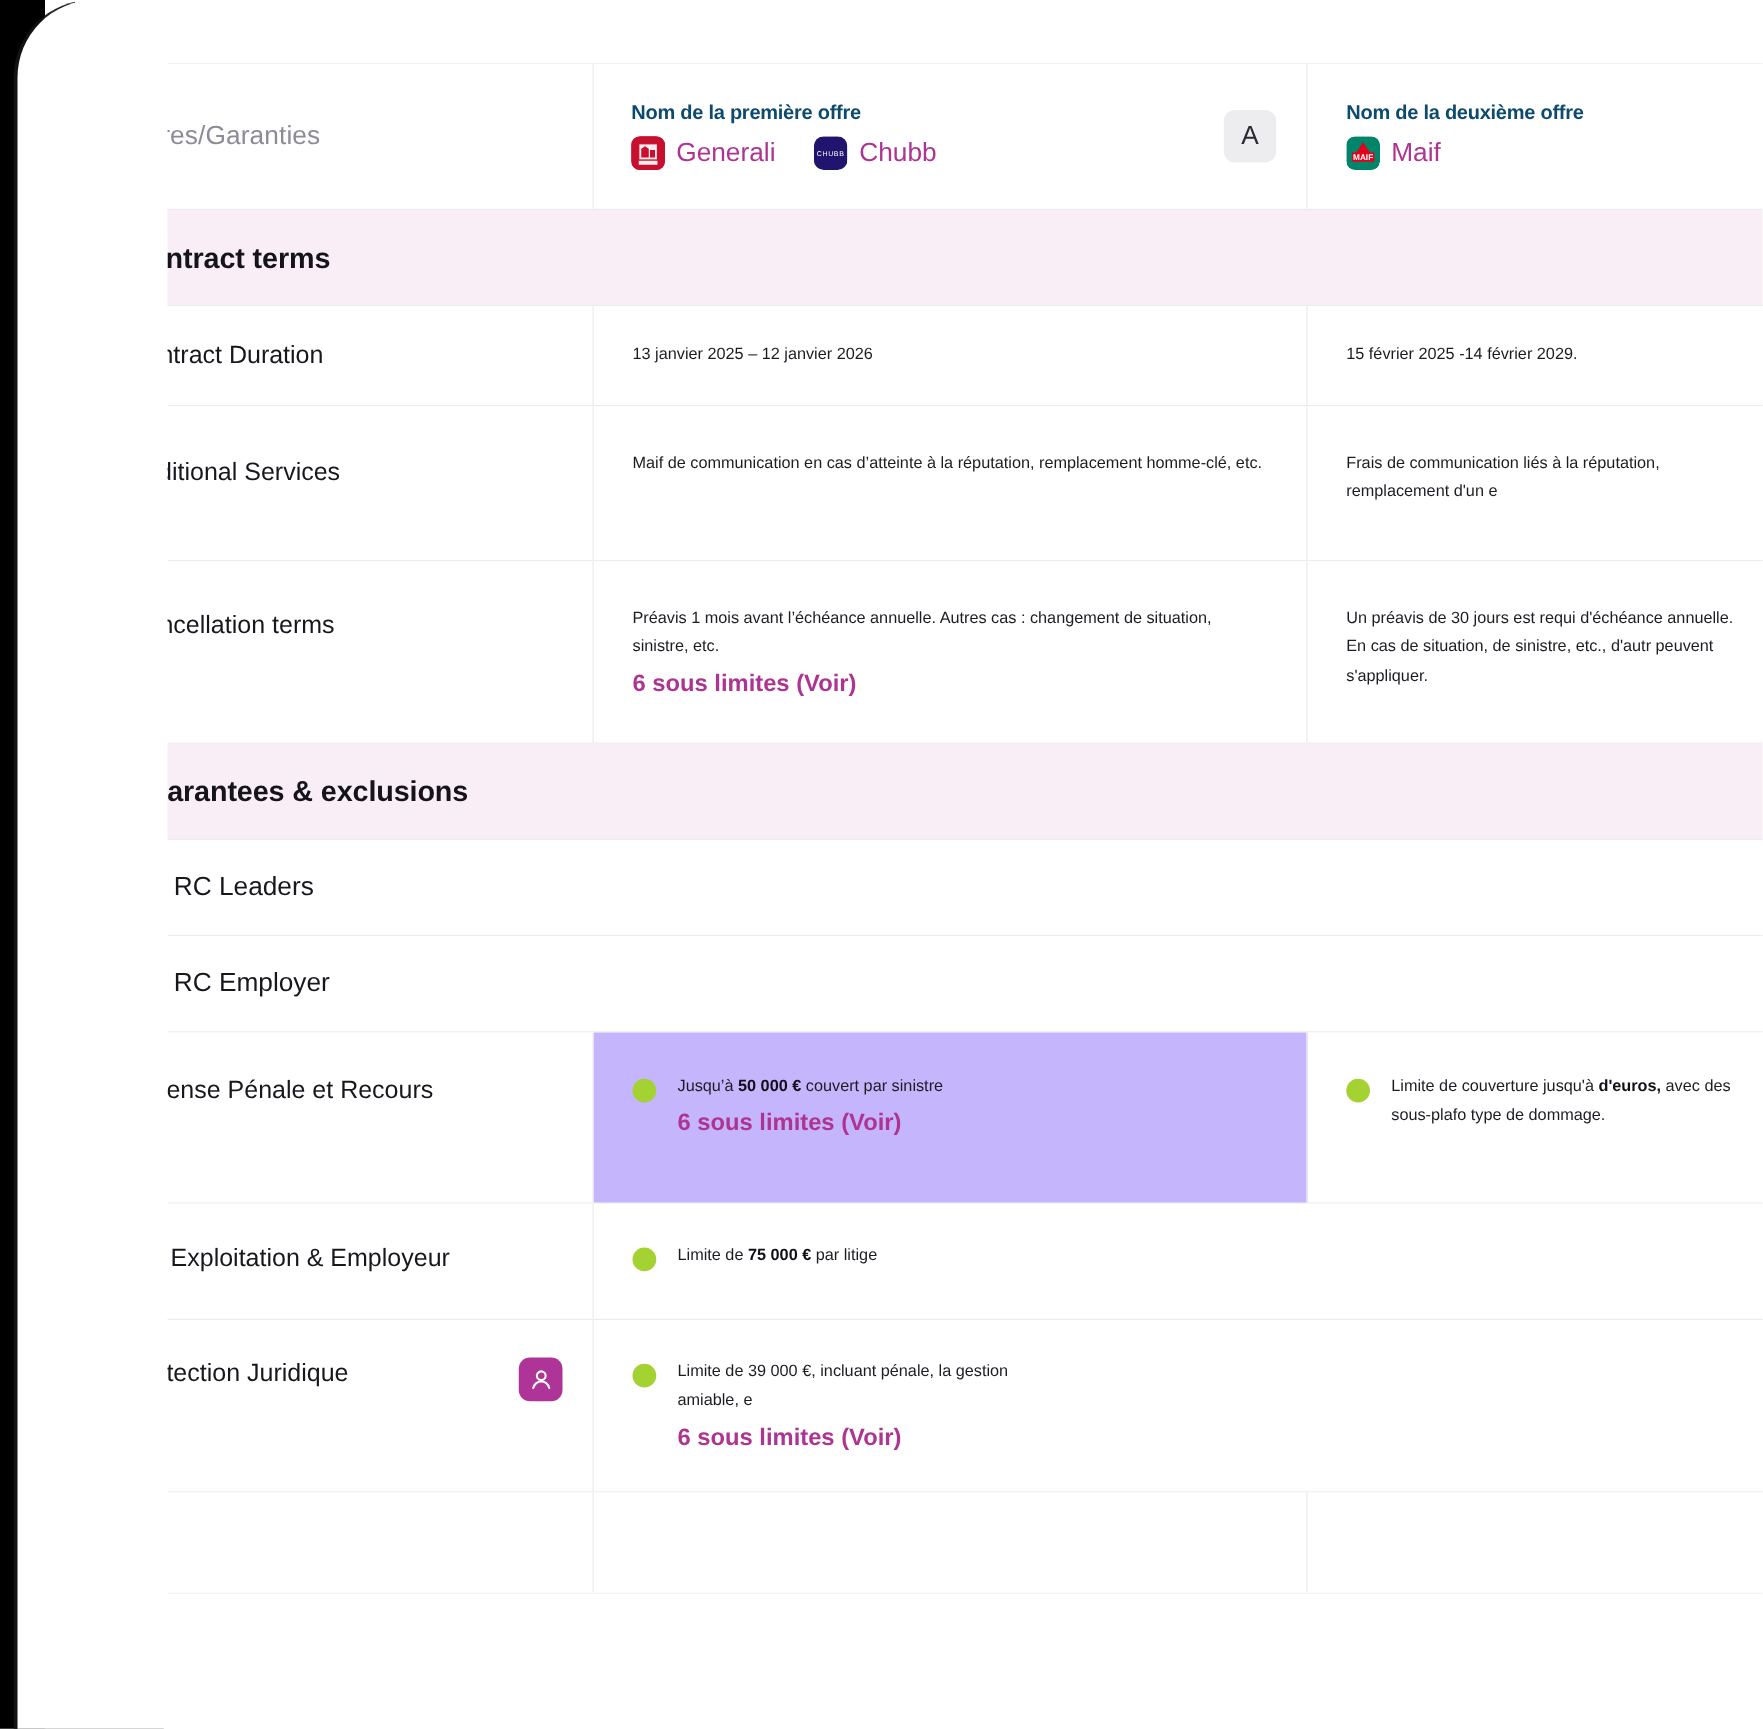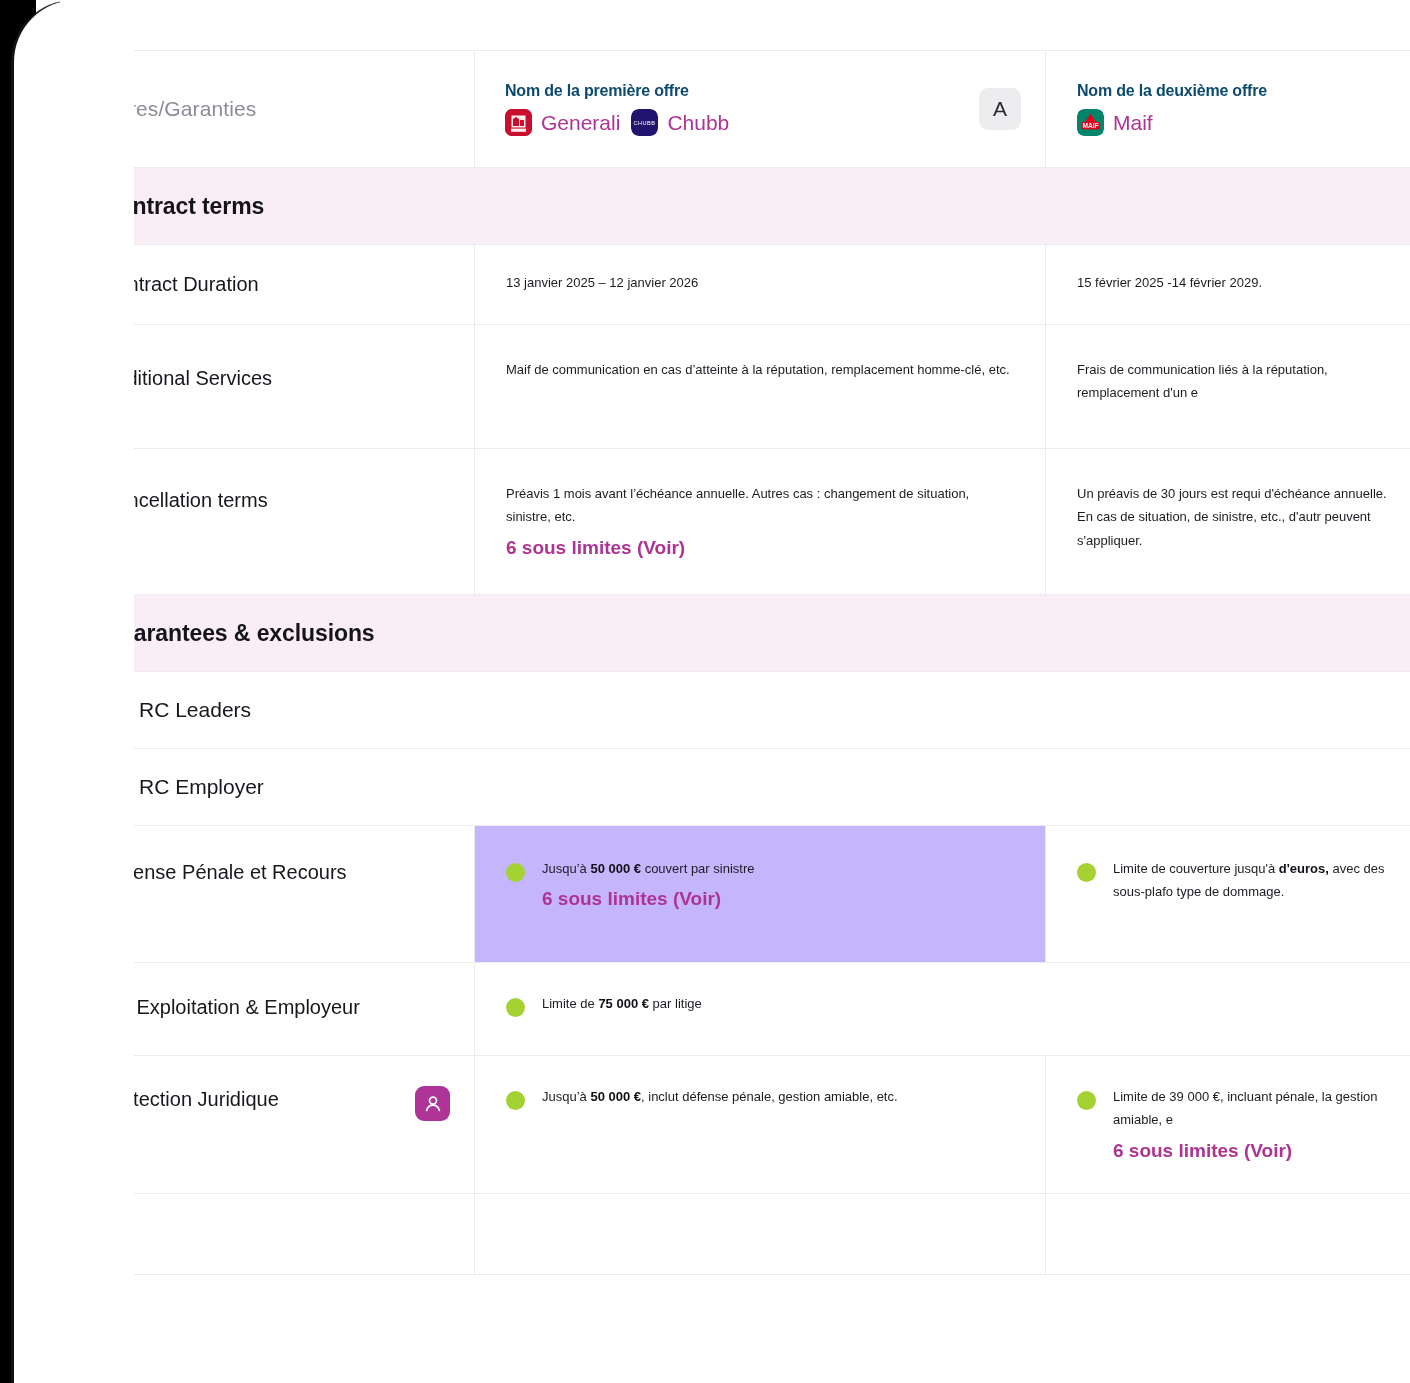--- a/index.html
+++ b/index.html
@@ -94,21 +94,21 @@
     padding-right: 24px;
     height: 100%;
   }
   .offer-inner { display: flex; flex-direction: column; justify-content: center; gap: 9px; }
   .offer-title {
     font-size: 16px;
     font-weight: 700;
     color: #0c4a6e;
     letter-spacing: -.2px;
   }
-  .brands { display: flex; align-items: center; gap: 11px; }
+  .brands { display: flex; align-items: center; gap: 31px; }
   .brand { display: flex; align-items: center; gap: 9px; }
   .brand-name {
     font-size: 21px;
     color: #AE3492;
     font-weight: 400;
   }
   .logo {
     width: 27px; height: 27px;
     border-radius: 7px;
     display: flex; align-items: center; justify-content: center;
@@ -402,30 +402,20 @@
       <div class="c1 cell rowlabel" style="padding-top:30px; align-items:flex-start; padding-left:31px;">
         <span class="lbl-text">Protection Juridique</span>
         <span class="person-badge">
           <svg width="22" height="22" viewBox="0 0 22 22" fill="none">
             <circle cx="11" cy="7.6" r="3.5" stroke="#ffffff" stroke-width="1.7"></circle>
             <path d="M4.6 17.4 C5.8 13.6 8.3 12.2 11 12.2 C13.7 12.2 16.2 13.6 17.4 17.4" stroke="#ffffff" stroke-width="1.7" stroke-linecap="round"></path>
           </svg>
         </span>
       </div>
 
-      <div class="c2 cell" style="padding-top:29px; padding-bottom:54px; padding-left:31px;">
-        <div class="dotcell">
-          <span class="dot"></span>
-          <div class="dotbody">
-            <div class="val">
-              <span>Jusqu’à </span><b>50 000 €</b><span>, inclut défense pénale, gestion amiable, etc.</span>
-            </div>
-          </div>
-        </div>
-      </div>
 
       <div class="c3 cell" style="padding-top:29px; padding-bottom:26px;">
         <div class="dotcell">
           <span class="dot"></span>
           <div class="dotbody">
             <div class="val">
               <span>Limite de 39 000 €, incluant </span><span>pénale, la gestion amiable, e</span>
             </div>
             <div class="sublimit">6 sous limites (Voir)</div>
           </div>

